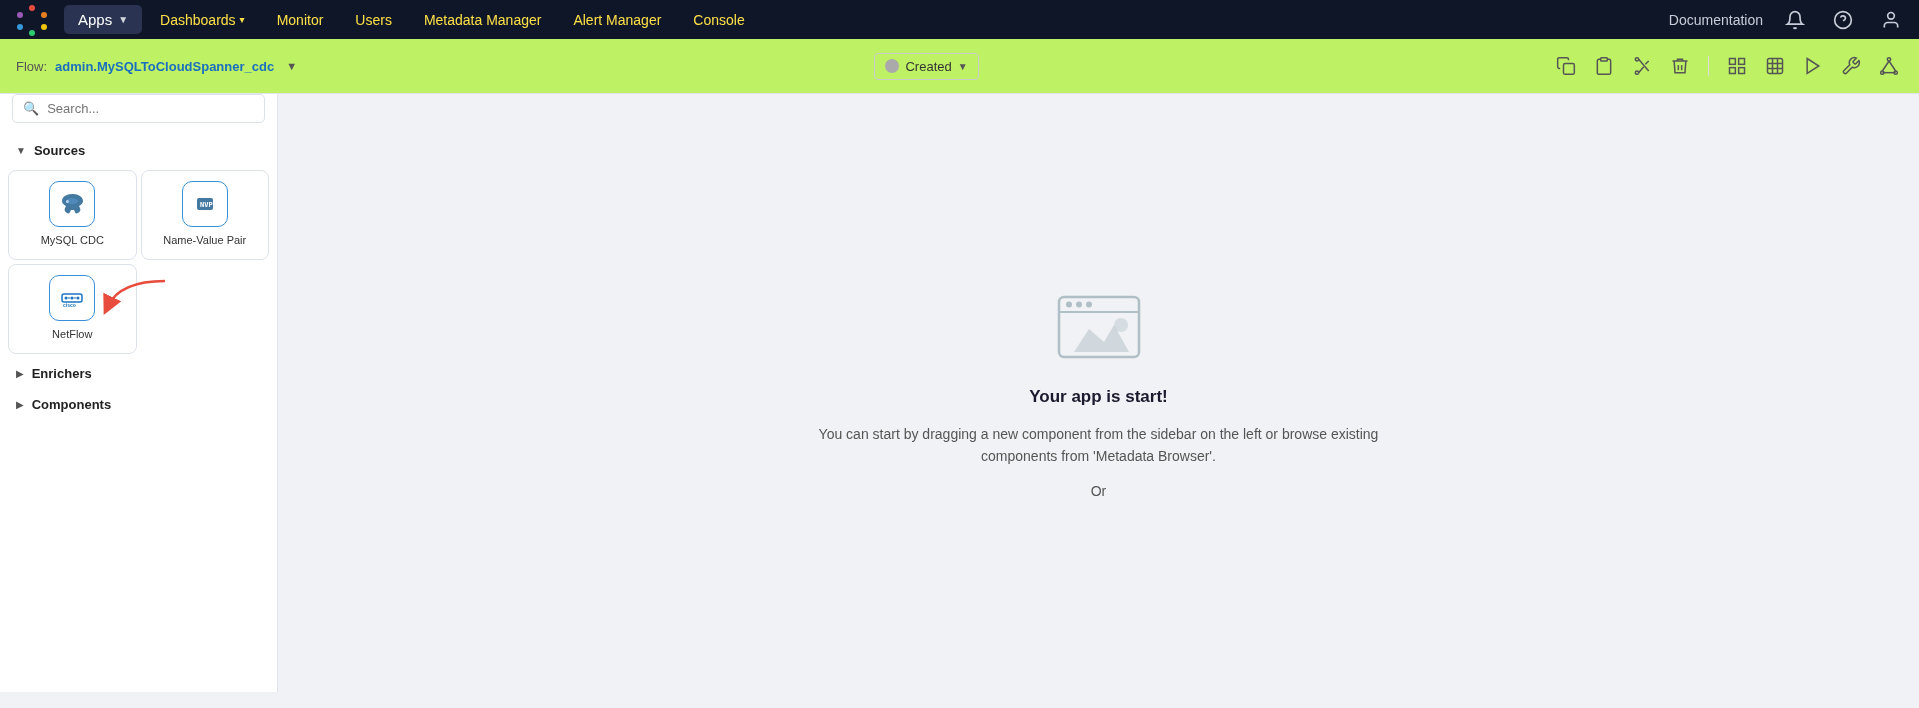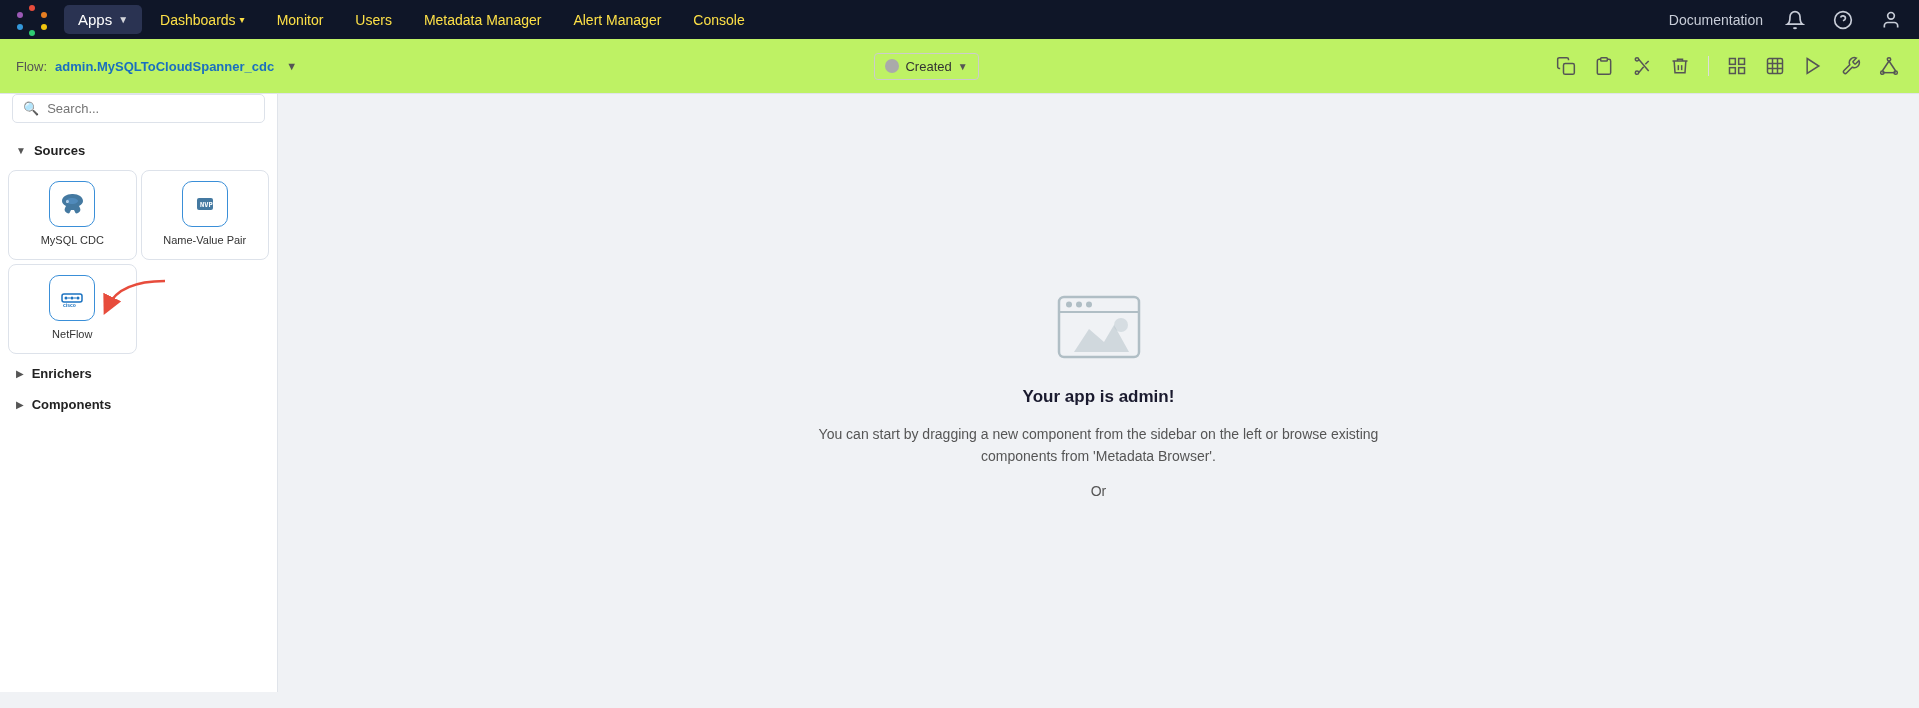--- a/index.html
+++ b/index.html
@@ -431,18 +431,18 @@
           <line x1="10" y1="25" x2="90" y2="25" stroke="#b0bec5" stroke-width="2"></line>
           <circle cx="20" cy="17.5" r="3" fill="#b0bec5"></circle>
           <circle cx="30" cy="17.5" r="3" fill="#b0bec5"></circle>
           <circle cx="40" cy="17.5" r="3" fill="#b0bec5"></circle>
 
           <path d="M25 65 L40 42 L55 55 L65 38 L80 65 Z" fill="#b0bec5" opacity="0.5"></path>
           <circle cx="72" cy="38" r="7" fill="#b0bec5" opacity="0.4"></circle>
         </svg>
       </div>
 
-      <div class="empty-title">Your app is admin!</div>
+      <div class="empty-title">Your app is start!</div>
       <div class="empty-desc">You can start by dragging a new component from the sidebar on the left or browse existing components from 'Metadata Browser'.</div>
       <div class="empty-or">Or</div>
     </div>
   </main>
 </div>
 
 </body></html>

